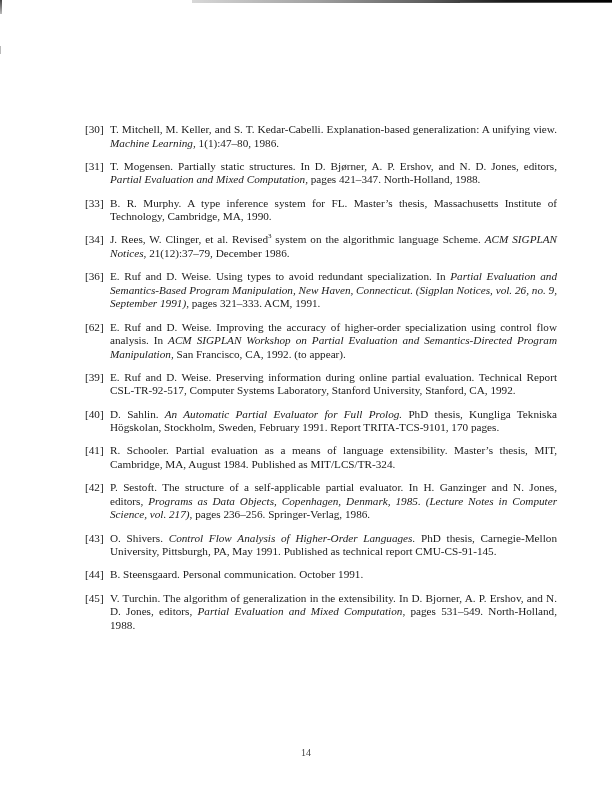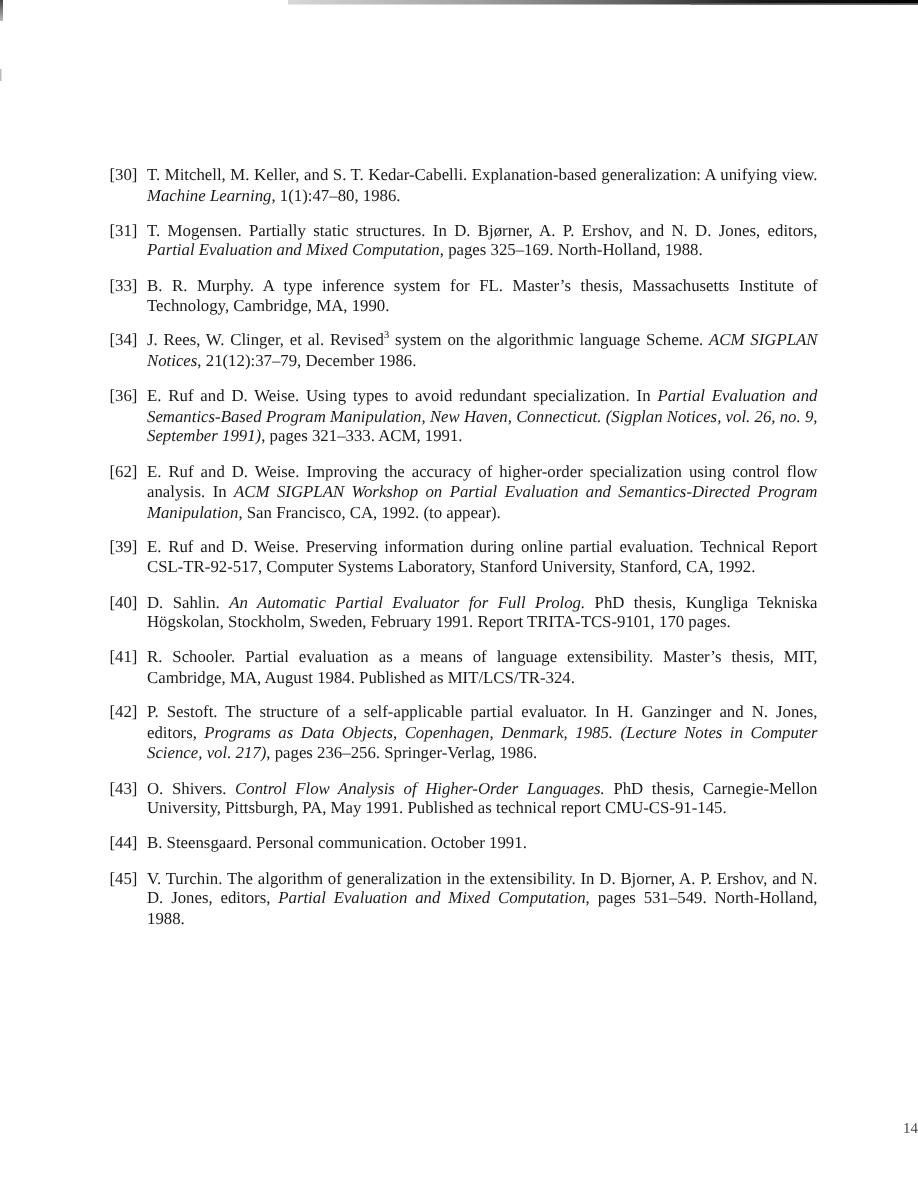--- a/index.html
+++ b/index.html
@@ -16,45 +16,45 @@
     }
     .scan-left {
       position: absolute; left: 0; top: 0; width: 2px; height: 14px;
       background: linear-gradient(to bottom, #444, #bbb);
     }
     .scan-left2 {
       position: absolute; left: 0; top: 46px; width: 1px; height: 8px; background: #bbb;
     }
     .refs {
       position: absolute; left: 69px; top: 107px; width: 472px;
-      margin: 4px; padding: 0; list-style: none;
+      margin: 16px; padding: 0; list-style: none;
     }
     .ref {
       position: relative; padding-left: 25px; font-size: 11.2px; line-height: 13.6px;
       margin: 0 0 9.6px 0; text-align: justify;
     }
     .ref .num { position: absolute; left: 0; top: 0; }
     .ref i { font-style: italic; }
     .ref sup { font-size: 7px; line-height: 0; vertical-align: super; }
     .page-num {
-      position: absolute; left: 0; width: 612px; top: 747px; text-align: right;
+      position: absolute; left: 0; width: 612px; top: 747px; text-align: center;
       font-size: 10px; color: #444;
     }
   </style>
 </head>
 <body>
 
 <div class="scan-top"></div>
 <div class="scan-top2"></div>
 <div class="scan-left"></div>
 <div class="scan-left2"></div>
 
 <ol class="refs" id="refs">
     <li class="ref"><span class="num">[30]</span><span><span>T. Mitchell, M. Keller, and S. T. Kedar-Cabelli. Explanation-based generalization: A unifying view. </span><i>Machine Learning</i><span>, 1(1):47–80, 1986.</span></span></li>
-    <li class="ref"><span class="num">[31]</span><span><span>T. Mogensen. Partially static structures. In D. Bjørner, A. P. Ershov, and N. D. Jones, editors, </span><i>Partial Evaluation and Mixed Computation</i><span>, pages 325–169. North-Holland, 1988.</span></span></li>
+    <li class="ref"><span class="num">[31]</span><span><span>T. Mogensen. Partially static structures. In D. Bjørner, A. P. Ershov, and N. D. Jones, editors, </span><i>Partial Evaluation and Mixed Computation</i><span>, pages 421–347. North-Holland, 1988.</span></span></li>
     <li class="ref"><span class="num">[33]</span><span><span>B. R. Murphy. A type inference system for FL. Master’s thesis, Massachusetts Institute of Technology, Cambridge, MA, 1990.</span></span></li>
     <li class="ref"><span class="num">[34]</span><span><span>J. Rees, W. Clinger, et al. Revised</span><sup>3</sup><span> system on the algorithmic language Scheme. </span><i>ACM SIGPLAN Notices</i><span>, 21(12):37–79, December 1986.</span></span></li>
     <li class="ref"><span class="num">[36]</span><span><span>E. Ruf and D. Weise. Using types to avoid redundant specialization. In </span><i>Partial Evaluation and Semantics-Based Program Manipulation, New Haven, Connecticut. (Sigplan Notices, vol. 26, no. 9, September 1991)</i><span>, pages 321–333. ACM, 1991.</span></span></li>
     <li class="ref"><span class="num">[62]</span><span><span>E. Ruf and D. Weise. Improving the accuracy of higher-order specialization using control flow analysis. In </span><i>ACM SIGPLAN Workshop on Partial Evaluation and Semantics-Directed Program Manipulation</i><span>, San Francisco, CA, 1992. (to appear).</span></span></li>
     <li class="ref"><span class="num">[39]</span><span><span>E. Ruf and D. Weise. Preserving information during online partial evaluation. Technical Report CSL-TR-92-517, Computer Systems Laboratory, Stanford University, Stanford, CA, 1992.</span></span></li>
     <li class="ref"><span class="num">[40]</span><span><span>D. Sahlin. </span><i>An Automatic Partial Evaluator for Full Prolog.</i><span> PhD thesis, Kungliga Tekniska Högskolan, Stockholm, Sweden, February 1991. Report TRITA-TCS-9101, 170 pages.</span></span></li>
     <li class="ref"><span class="num">[41]</span><span><span>R. Schooler. Partial evaluation as a means of language extensibility. Master’s thesis, MIT, Cambridge, MA, August 1984. Published as MIT/LCS/TR-324.</span></span></li>
     <li class="ref"><span class="num">[42]</span><span><span>P. Sestoft. The structure of a self-applicable partial evaluator. In H. Ganzinger and N. Jones, editors, </span><i>Programs as Data Objects, Copenhagen, Denmark, 1985. (Lecture Notes in Computer Science, vol. 217)</i><span>, pages 236–256. Springer-Verlag, 1986.</span></span></li>
     <li class="ref"><span class="num">[43]</span><span><span>O. Shivers. </span><i>Control Flow Analysis of Higher-Order Languages.</i><span> PhD thesis, Carnegie-Mellon University, Pittsburgh, PA, May 1991. Published as technical report CMU-CS-91-145.</span></span></li>
     <li class="ref"><span class="num">[44]</span><span><span>B. Steensgaard. Personal communication. October 1991.</span></span></li>

